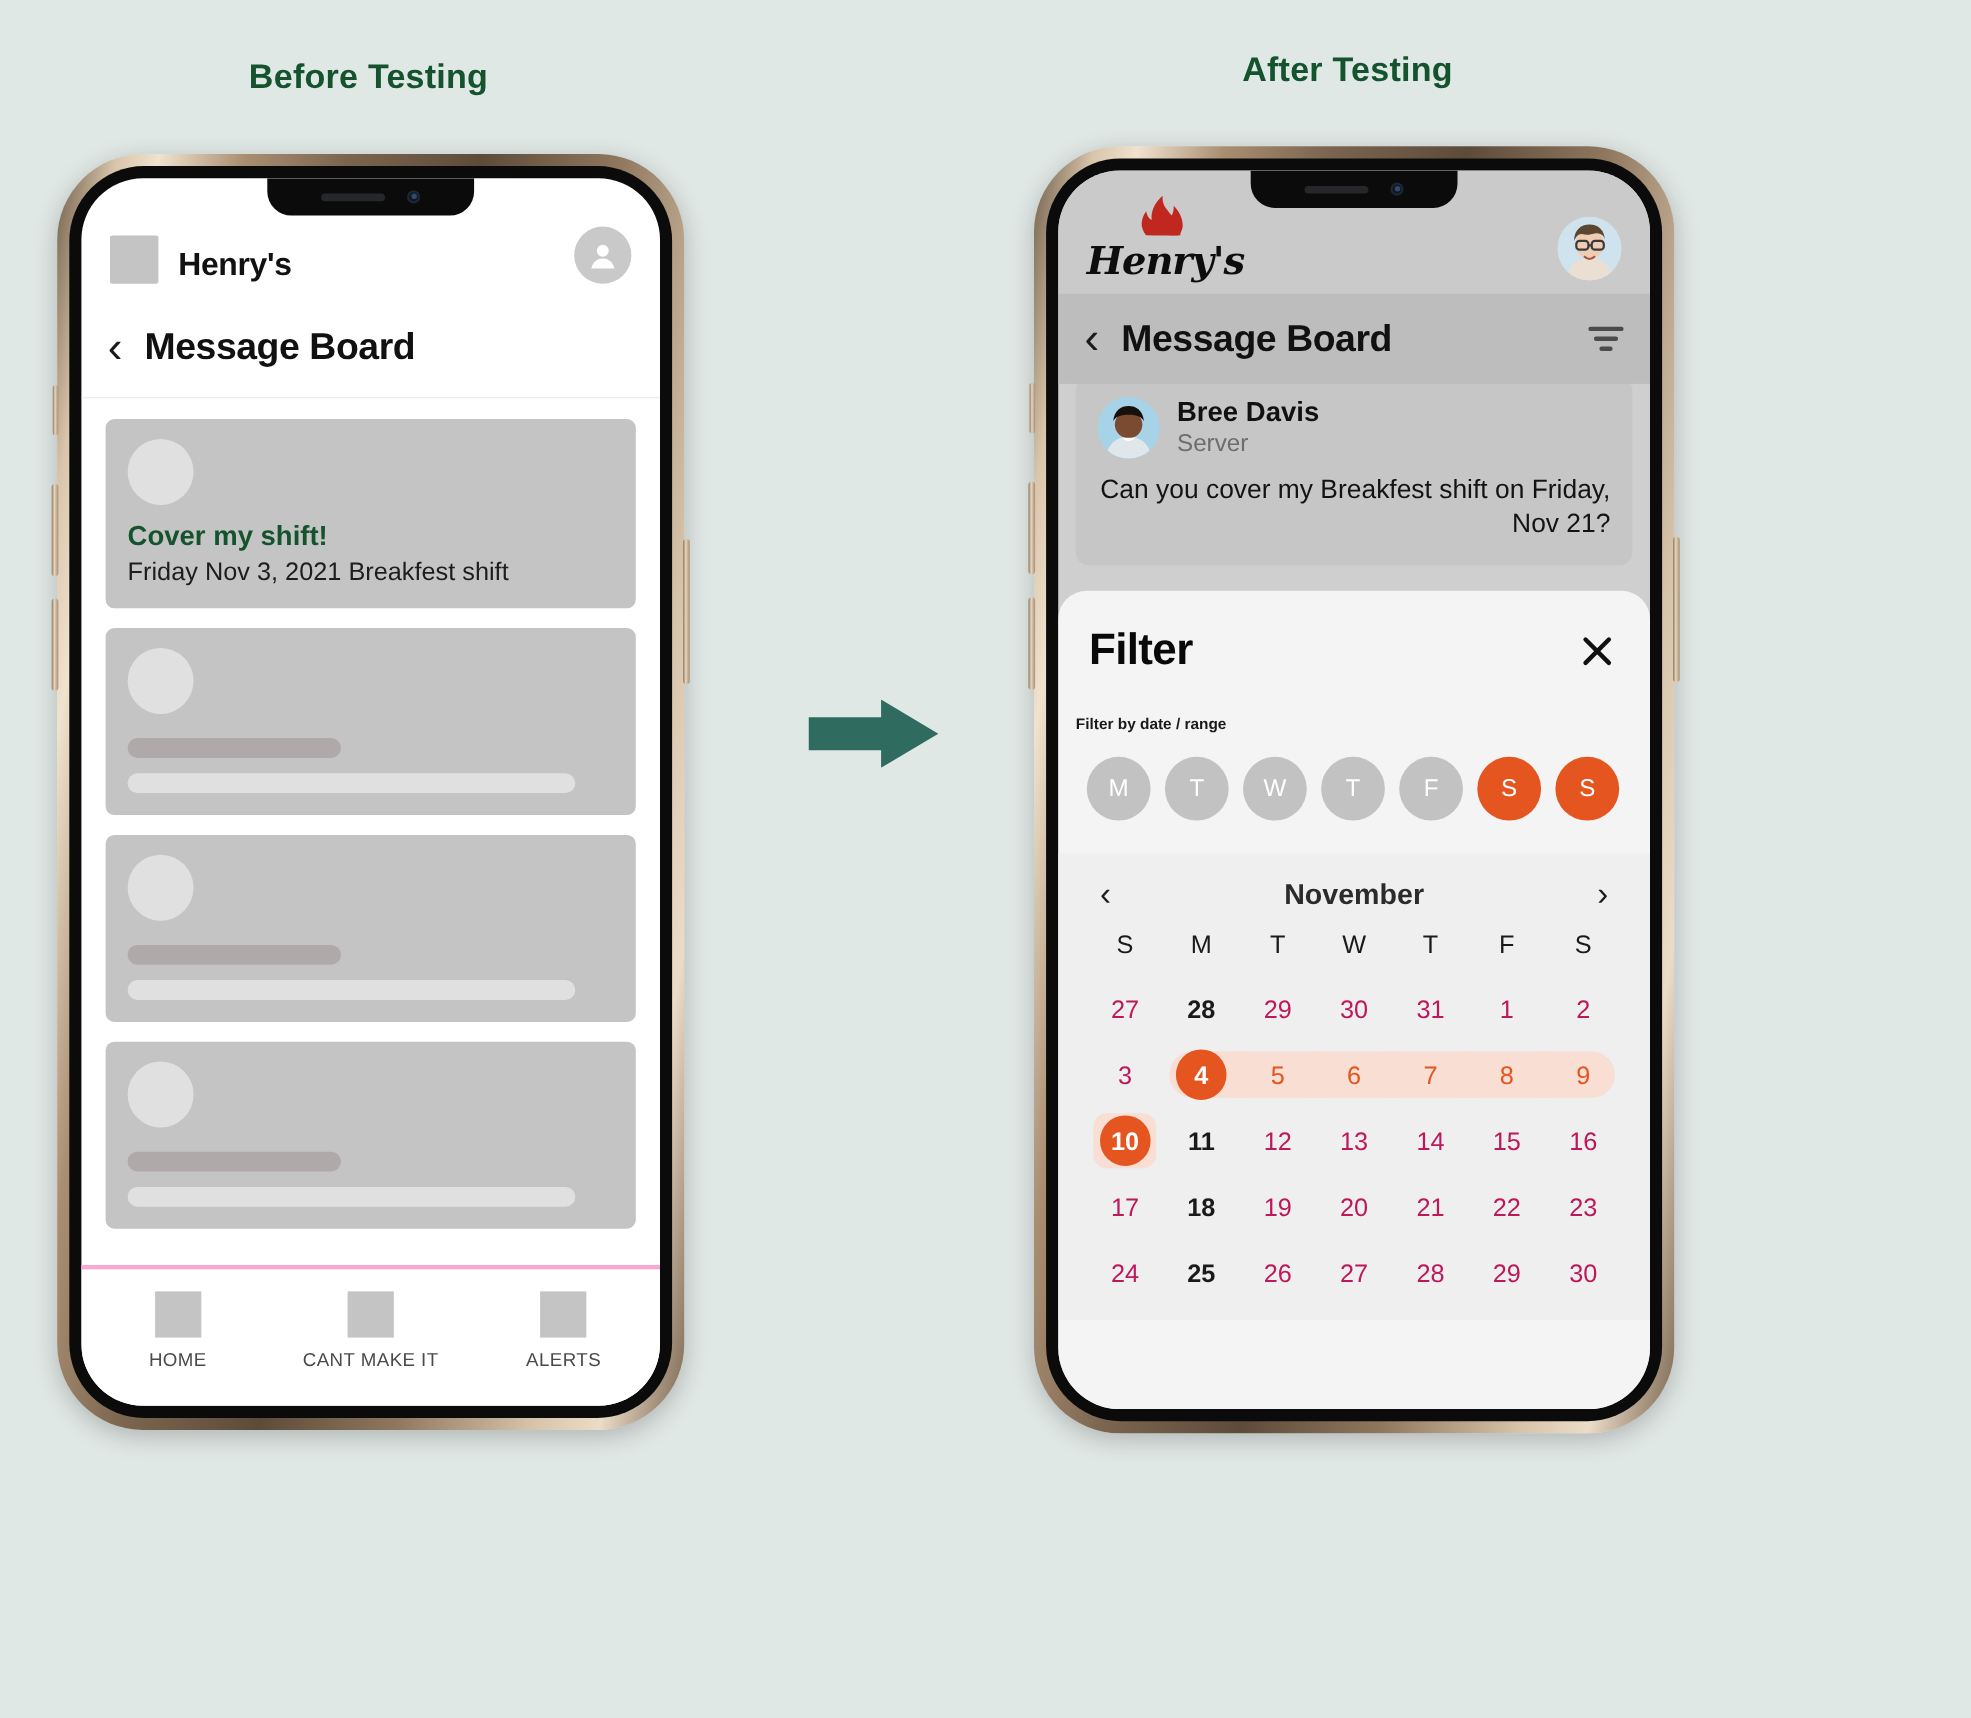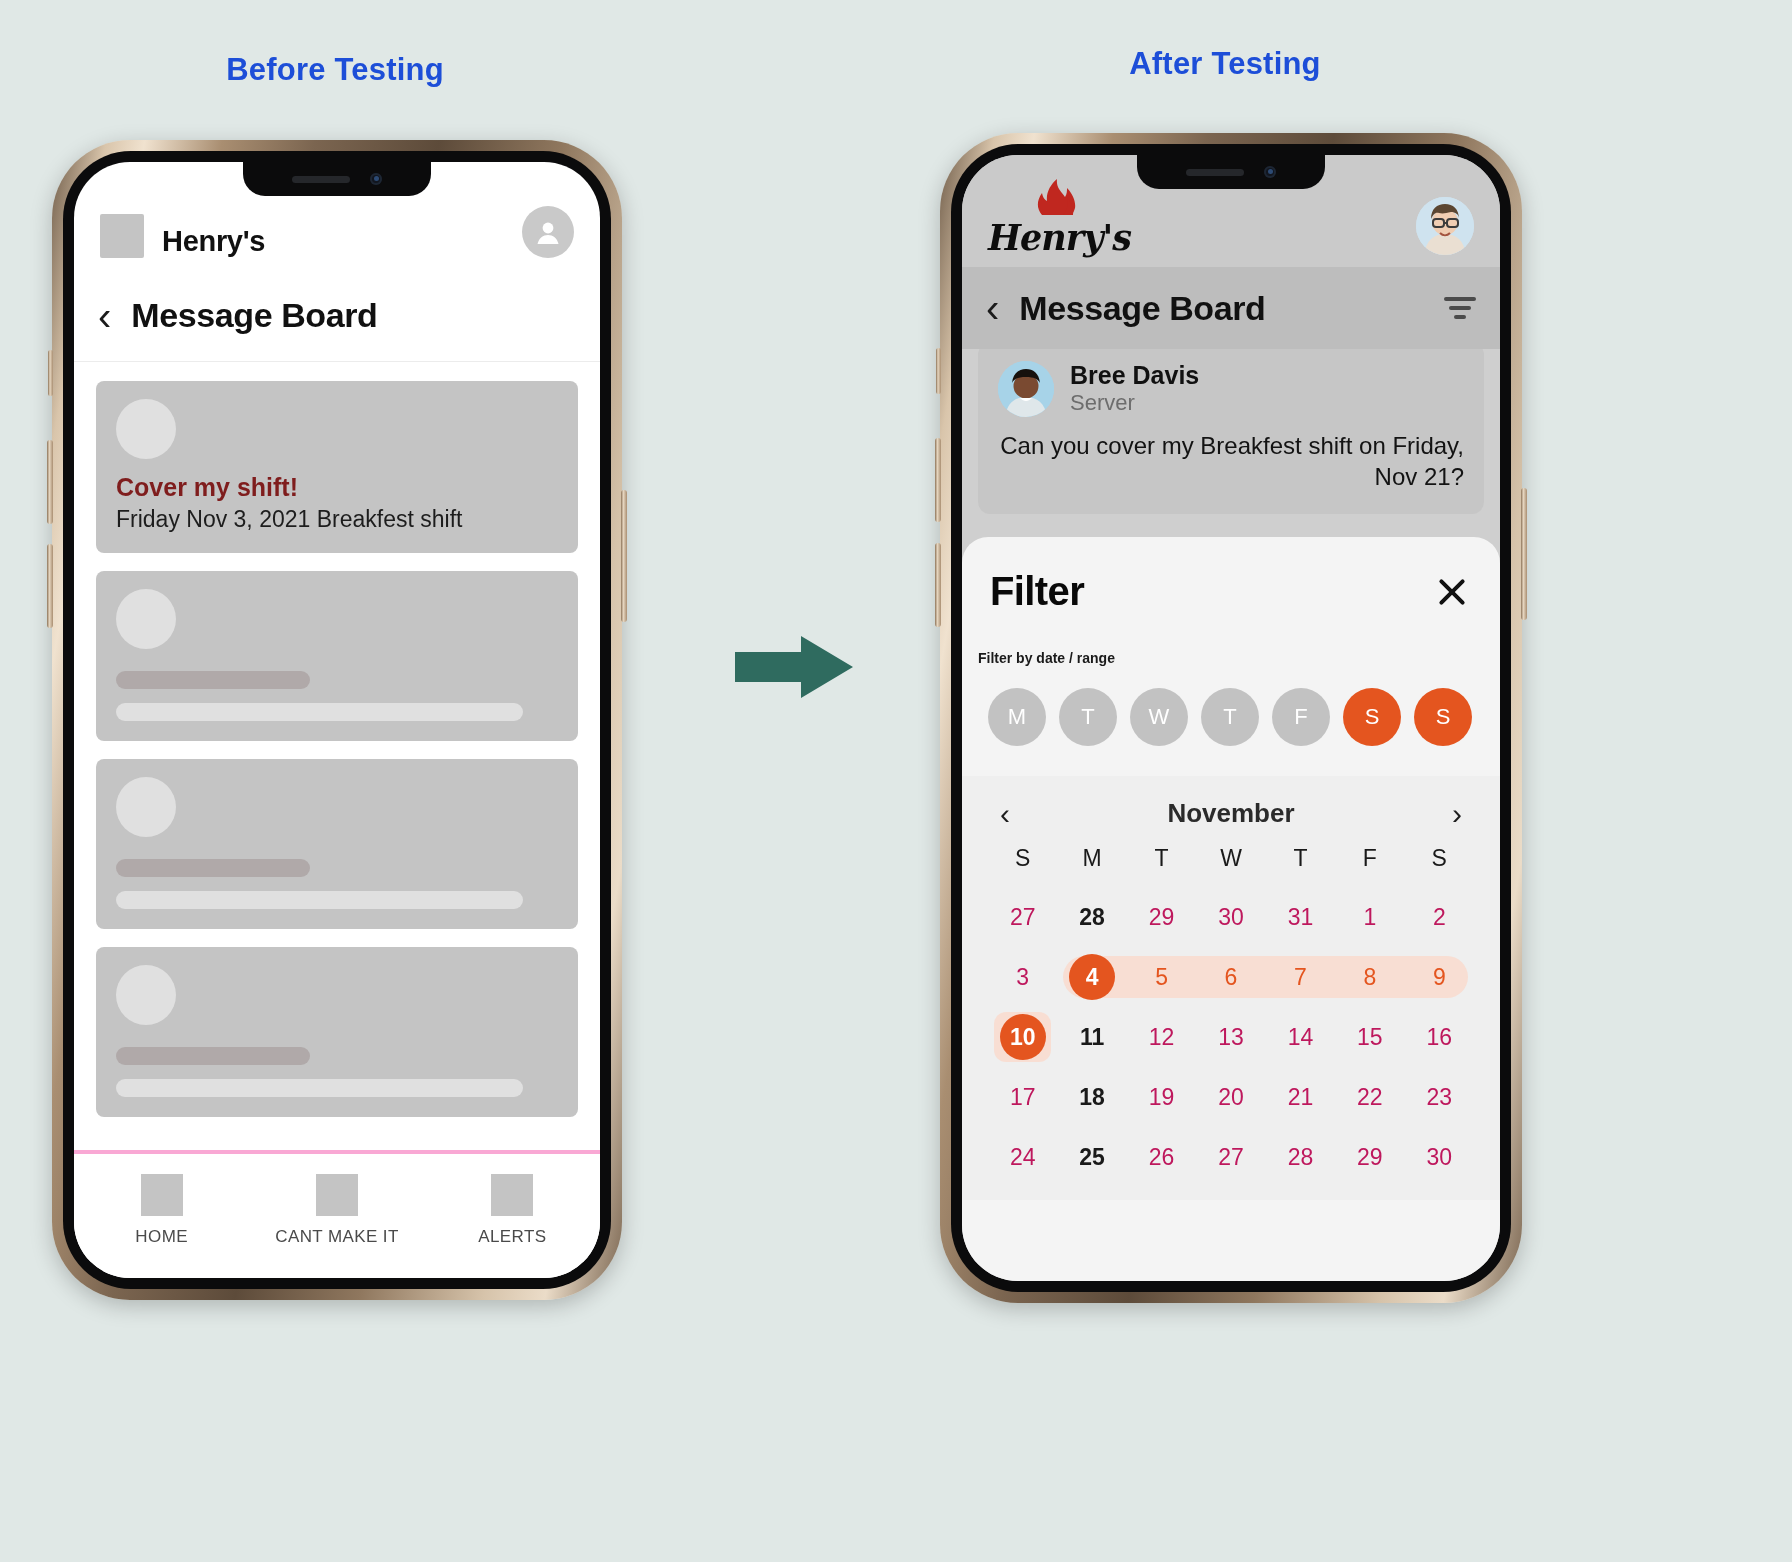--- a/index.html
+++ b/index.html
@@ -11,21 +11,21 @@
     overflow:hidden;
     position:relative;
   }
   .stage{position:absolute;inset:0;}
 
   
   .caption{
     position:absolute;
     font-size:31px;
     font-weight:bold;
-    color:#1d4ed8;
+    color:#14532d;
     text-align:center;
     letter-spacing:.2px;
     white-space:nowrap;
   }
   #cap-before{left:220px;top:52px;width:230px;}
   #cap-after{left:1110px;top:46px;width:230px;}
 
   
   .arrow-wrap{position:absolute;left:735px;top:636px;width:120px;height:62px;}
   .arrow-wrap svg{display:block;}
@@ -88,21 +88,21 @@
   }
   .navbar .chev{font-size:40px;line-height:1;color:#1b1b1b;font-weight:300;}
   .navbar .title{font-size:34px;font-weight:bold;color:#111;margin-left:20px;letter-spacing:-.4px;}
 
   
   #phone-left{left:52px;top:140px;width:570px;height:1160px;}
   #phone-left .screen{background:#fff;}
   .wf-list{position:absolute;left:0;right:0;top:201px;bottom:160px;padding:18px 22px 0 22px;box-sizing:border-box;}
   .wf-card{background:#c4c4c4;border-radius:8px;margin-bottom:18px;padding:18px 20px 20px 20px;box-sizing:border-box;}
   .wf-card .av{width:60px;height:60px;border-radius:50%;background:#e0e0e0;}
-  .wf-card .t-strong{font-size:25px;font-weight:bold;color:#7f1d1d;margin-top:14px;}
+  .wf-card .t-strong{font-size:25px;font-weight:bold;color:#14532d;margin-top:14px;}
   .wf-card .t-sub{font-size:23px;color:#1d1d1d;margin-top:4px;}
   .wf-bar-dark{height:18px;border-radius:9px;background:#b0a9a9;margin-top:22px;width:44%;}
   .wf-bar-light{height:18px;border-radius:9px;background:#e0e0e0;margin-top:14px;width:92%;}
   .tabbar{
     position:absolute;left:0;right:0;bottom:0;height:128px;
     border-top:4px solid #f9a8d4;
     display:flex;align-items:flex-start;justify-content:space-around;
     padding-top:20px;box-sizing:border-box;background:#fff;
   }
   .tab{display:flex;flex-direction:column;align-items:center;gap:11px;width:33%;}

